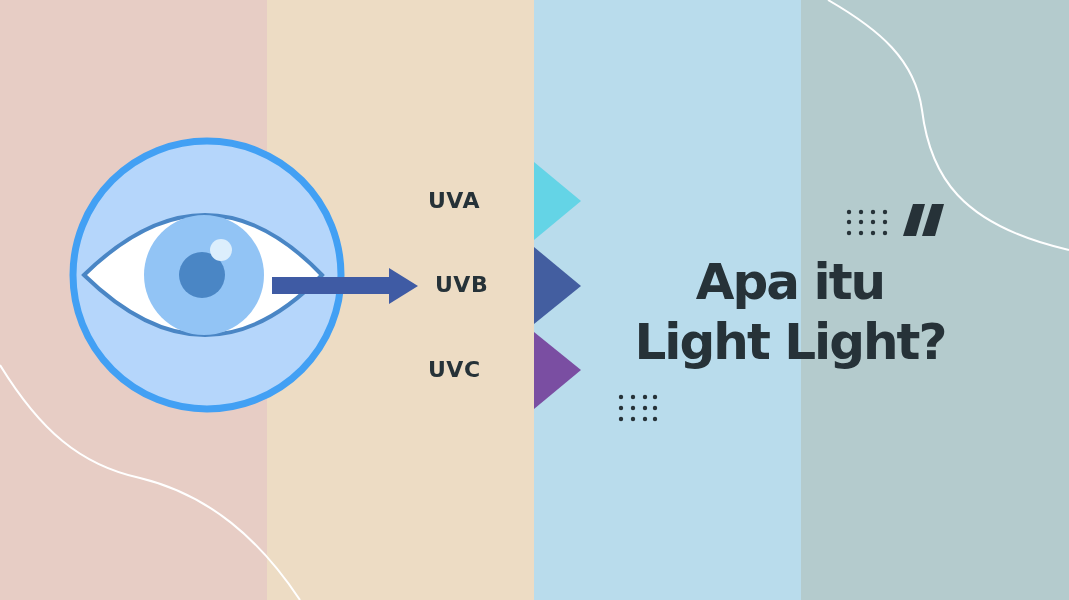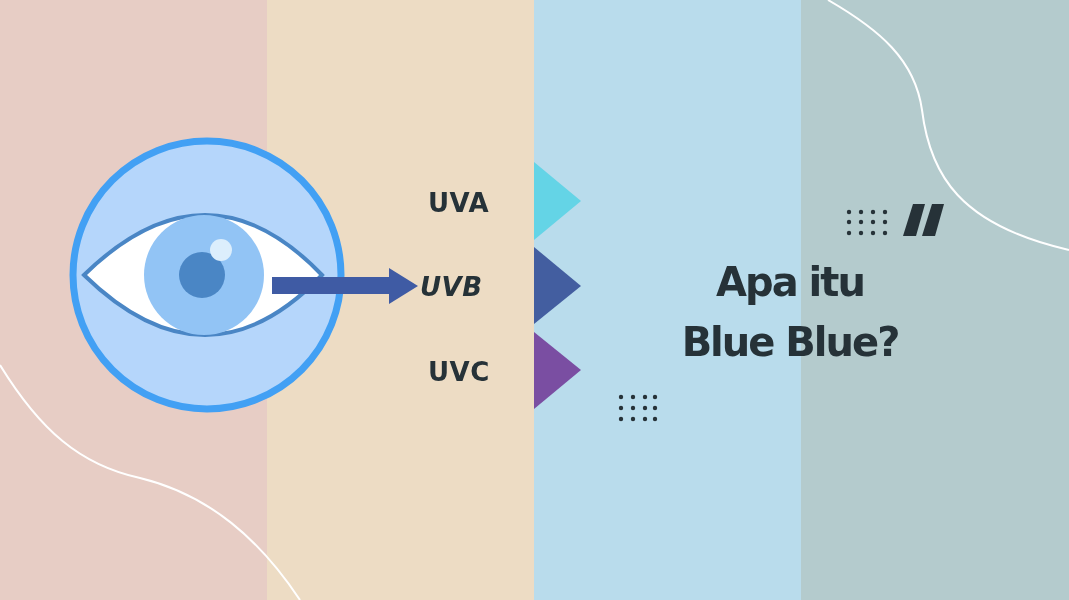--- a/index.html
+++ b/index.html
@@ -3,22 +3,22 @@
 <meta charset="utf-8">
 <style>
   html, body { margin: 0; padding: 0; }
   body { width: 1069px; height: 600px; overflow: hidden; position: relative; font-family: "DejaVu Sans", sans-serif; }
   .stripe { position: absolute; top: 0; height: 600px; }
   .s1 { left: 0; width: 267px; background: #e7cdc5; }
   .s2 { left: 267px; width: 267px; background: #eddcc4; }
   .s3 { left: 534px; width: 267px; background: #b9dcec; }
   .s4 { left: 801px; width: 268px; background: #b4cbcd; }
   svg.overlay { position: absolute; left: 0; top: 0; }
-  .label { position: absolute; font-weight: bold; font-size: 26px; color: #263238; letter-spacing: 0.5px; }
-  .title { position: absolute; left: 610px; top: 252px; width: 360px; text-align: center; font-family: "DejaVu Sans", sans-serif; font-weight: bold; font-size: 40px; line-height: 60px; color: #263238; letter-spacing: -2px; }
+  .label { position: absolute; font-weight: bold; font-size: 22px; color: #263238; letter-spacing: 0.5px; }
+  .title { position: absolute; left: 610px; top: 252px; width: 360px; text-align: center; font-family: "DejaVu Sans", sans-serif; font-weight: bold; font-size: 50px; line-height: 60px; color: #263238; letter-spacing: -2px; }
 </style>
 </head>
 <body>
 
 <div class="stripe s1"></div>
 <div class="stripe s2"></div>
 <div class="stripe s3"></div>
 <div class="stripe s4"></div>
 
 <svg class="overlay" width="1069" height="600" viewBox="0 0 1069 600">
@@ -40,21 +40,21 @@
   </g>
 </svg>
 
 <svg class="overlay" width="1069" height="600" viewBox="0 0 1069 600">
   <polygon points="534,162 581,201 534,240" fill="#64d4e6"></polygon>
   <polygon points="534,247 581,286 534,324" fill="#435ea0"></polygon>
   <polygon points="534,332 581,370 534,409" fill="#7a4ea2"></polygon>
 </svg>
 
 <div class="label" style="left:428px; top:188px;">UVA</div>
-<div class="label" style="left:420px; top:272px;font-style:italic;">UVB</div>
+<div class="label" style="left:435px; top:272px;">UVB</div>
 <div class="label" style="left:428px; top:357px;text-align:right;">UVC</div>
 
 <svg class="overlay" width="1069" height="600" viewBox="0 0 1069 600">
   <g fill="#263238">
     <circle cx="849" cy="212" r="2.2"></circle>
       <circle cx="861" cy="212" r="2.2"></circle>
       <circle cx="873" cy="212" r="2.2"></circle>
       <circle cx="885" cy="212" r="2.2"></circle>
     <circle cx="849" cy="222" r="2.2"></circle>
       <circle cx="861" cy="222" r="2.2"></circle>
@@ -79,14 +79,14 @@
       <circle cx="655" cy="419" r="2.2"></circle>
   </g>
   <g fill="#263238">
     <polygon points="913,204 925,204 916,236 903,236"></polygon>
     <polygon points="932,204 944,204 935,236 922,236"></polygon>
   </g>
 </svg>
 
 <div class="title">
   <div>Apa itu</div>
-  <div>Blue Blue?</div>
+  <div>Light Light?</div>
 </div>
 
 </body></html>

